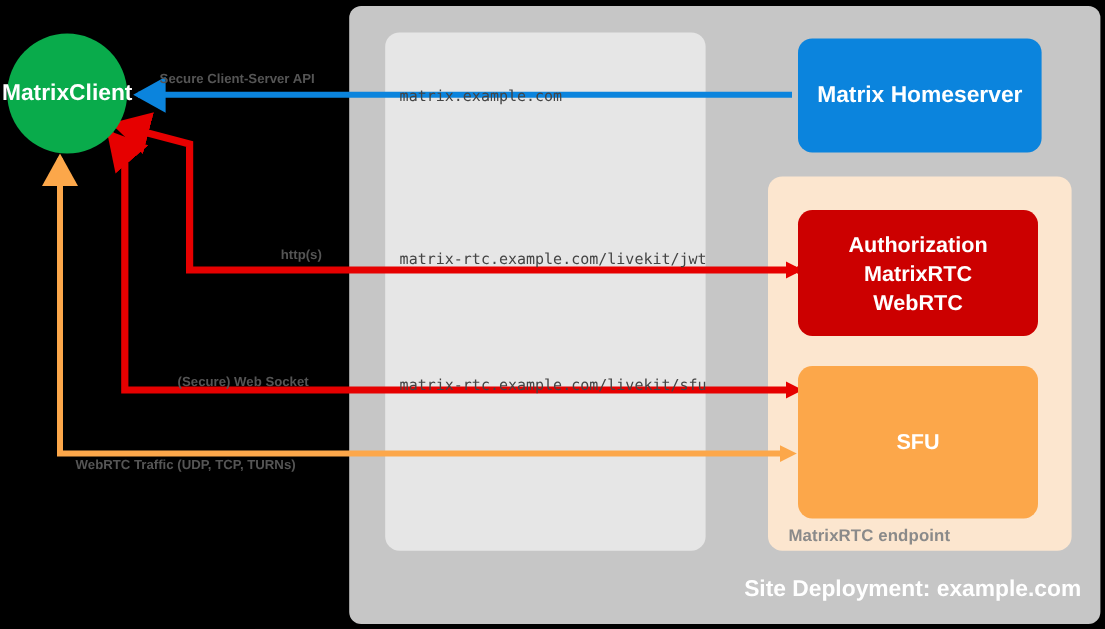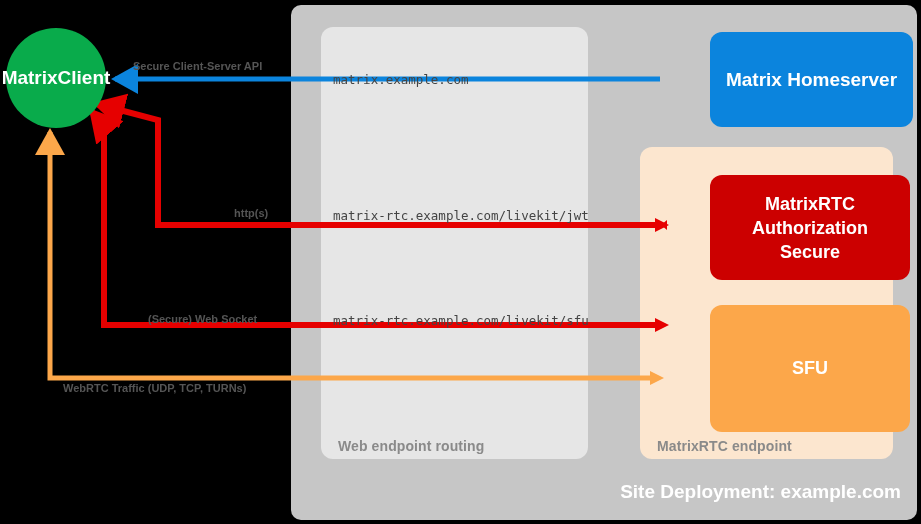--- a/index.html
+++ b/index.html
@@ -16,21 +16,21 @@
   #web-endpoint-caption{left:338px;top:438px;}
   #matrixrtc-backend-caption{left:657px;top:438px;}
 
   #site-deployment-title{position:absolute;right:20px;top:481px;font-size:19px;font-weight:bold;color:#ffffff;white-space:nowrap;}
 
   #matrix-client{position:absolute;left:6px;top:28px;width:100px;height:100px;border-radius:50%;
     background:#09ab4b;display:flex;flex-direction:row;align-items:center;justify-content:center;}
   #matrix-client .l{color:#fff;font-size:19px;font-weight:bold;line-height:22px;}
 
   .node{position:absolute;border-radius:12px;display:flex;align-items:center;justify-content:center;text-align:center;
-    color:#ffffff;font-weight:bold;box-sizing:border-box;margin-left:45px;}
+    color:#ffffff;font-weight:bold;box-sizing:border-box;}
   #homeserver{left:665px;top:32px;width:203px;height:95px;background:#0b84dd;font-size:19px;}
   #auth-service{left:665px;top:175px;width:200px;height:105px;background:#cc0000;font-size:18px;line-height:24px;}
   #sfu{left:665px;top:305px;width:200px;height:127px;background:#fca councils;}
   #sfu{background:#fca74a;font-size:18px;}
 
   .edge-label{position:absolute;font-size:11px;font-weight:bold;color:#555555;white-space:nowrap;}
   .edge-label.mono{font-family:"DejaVu Sans Mono", monospace;font-weight:normal;font-size:12.5px;color:#444;}
 
   svg#wires{position:absolute;left:0;top:0;width:921px;height:524px;overflow:visible;}
 </style>
@@ -87,39 +87,38 @@
     <div class="l">Matrix</div>
     <div class="l">Client</div>
   </div>
 
   <div class="node" id="homeserver">
     <span>Matrix Homeserver</span>
   </div>
 
   <div class="node" id="auth-service">
     <div>
+      <div>Authorization</div>
       <div>MatrixRTC</div>
-      <div>Authorization</div>
-      <div>Secure</div>
+      <div>WebRTC</div>
     </div>
   </div>
 
   <div class="node" id="sfu">
     <span>SFU</span>
   </div>
 
   <div class="edge-label" style="left:133px;top:60px;">Secure Client-Server API</div>
   <div class="edge-label mono" style="left:333px;top:62px;margin-top:10px;">matrix.example.com</div>
 
   <div class="edge-label" style="left:234px;top:207px;">http(s)</div>
   <div class="edge-label mono" style="left:333px;top:208px;">matrix-rtc.example.com/livekit/jwt</div>
 
   <div class="edge-label" style="left:148px;top:313px;">(Secure) Web Socket</div>
   <div class="edge-label mono" style="left:333px;top:313px;">matrix-rtc.example.com/livekit/sfu</div>
 
   <div class="edge-label" style="left:63px;top:366px;margin-top:16px;">WebRTC Traffic (UDP, TCP, TURNs)</div>
 
-  <div class="panel-caption" id="web-endpoint-caption">Web endpoint routing</div>
   <div class="panel-caption" id="matrixrtc-backend-caption">MatrixRTC endpoint</div>
 
   <div id="site-deployment-title">Site Deployment: example.com</div>
 
 </div>
 
 </body></html>

